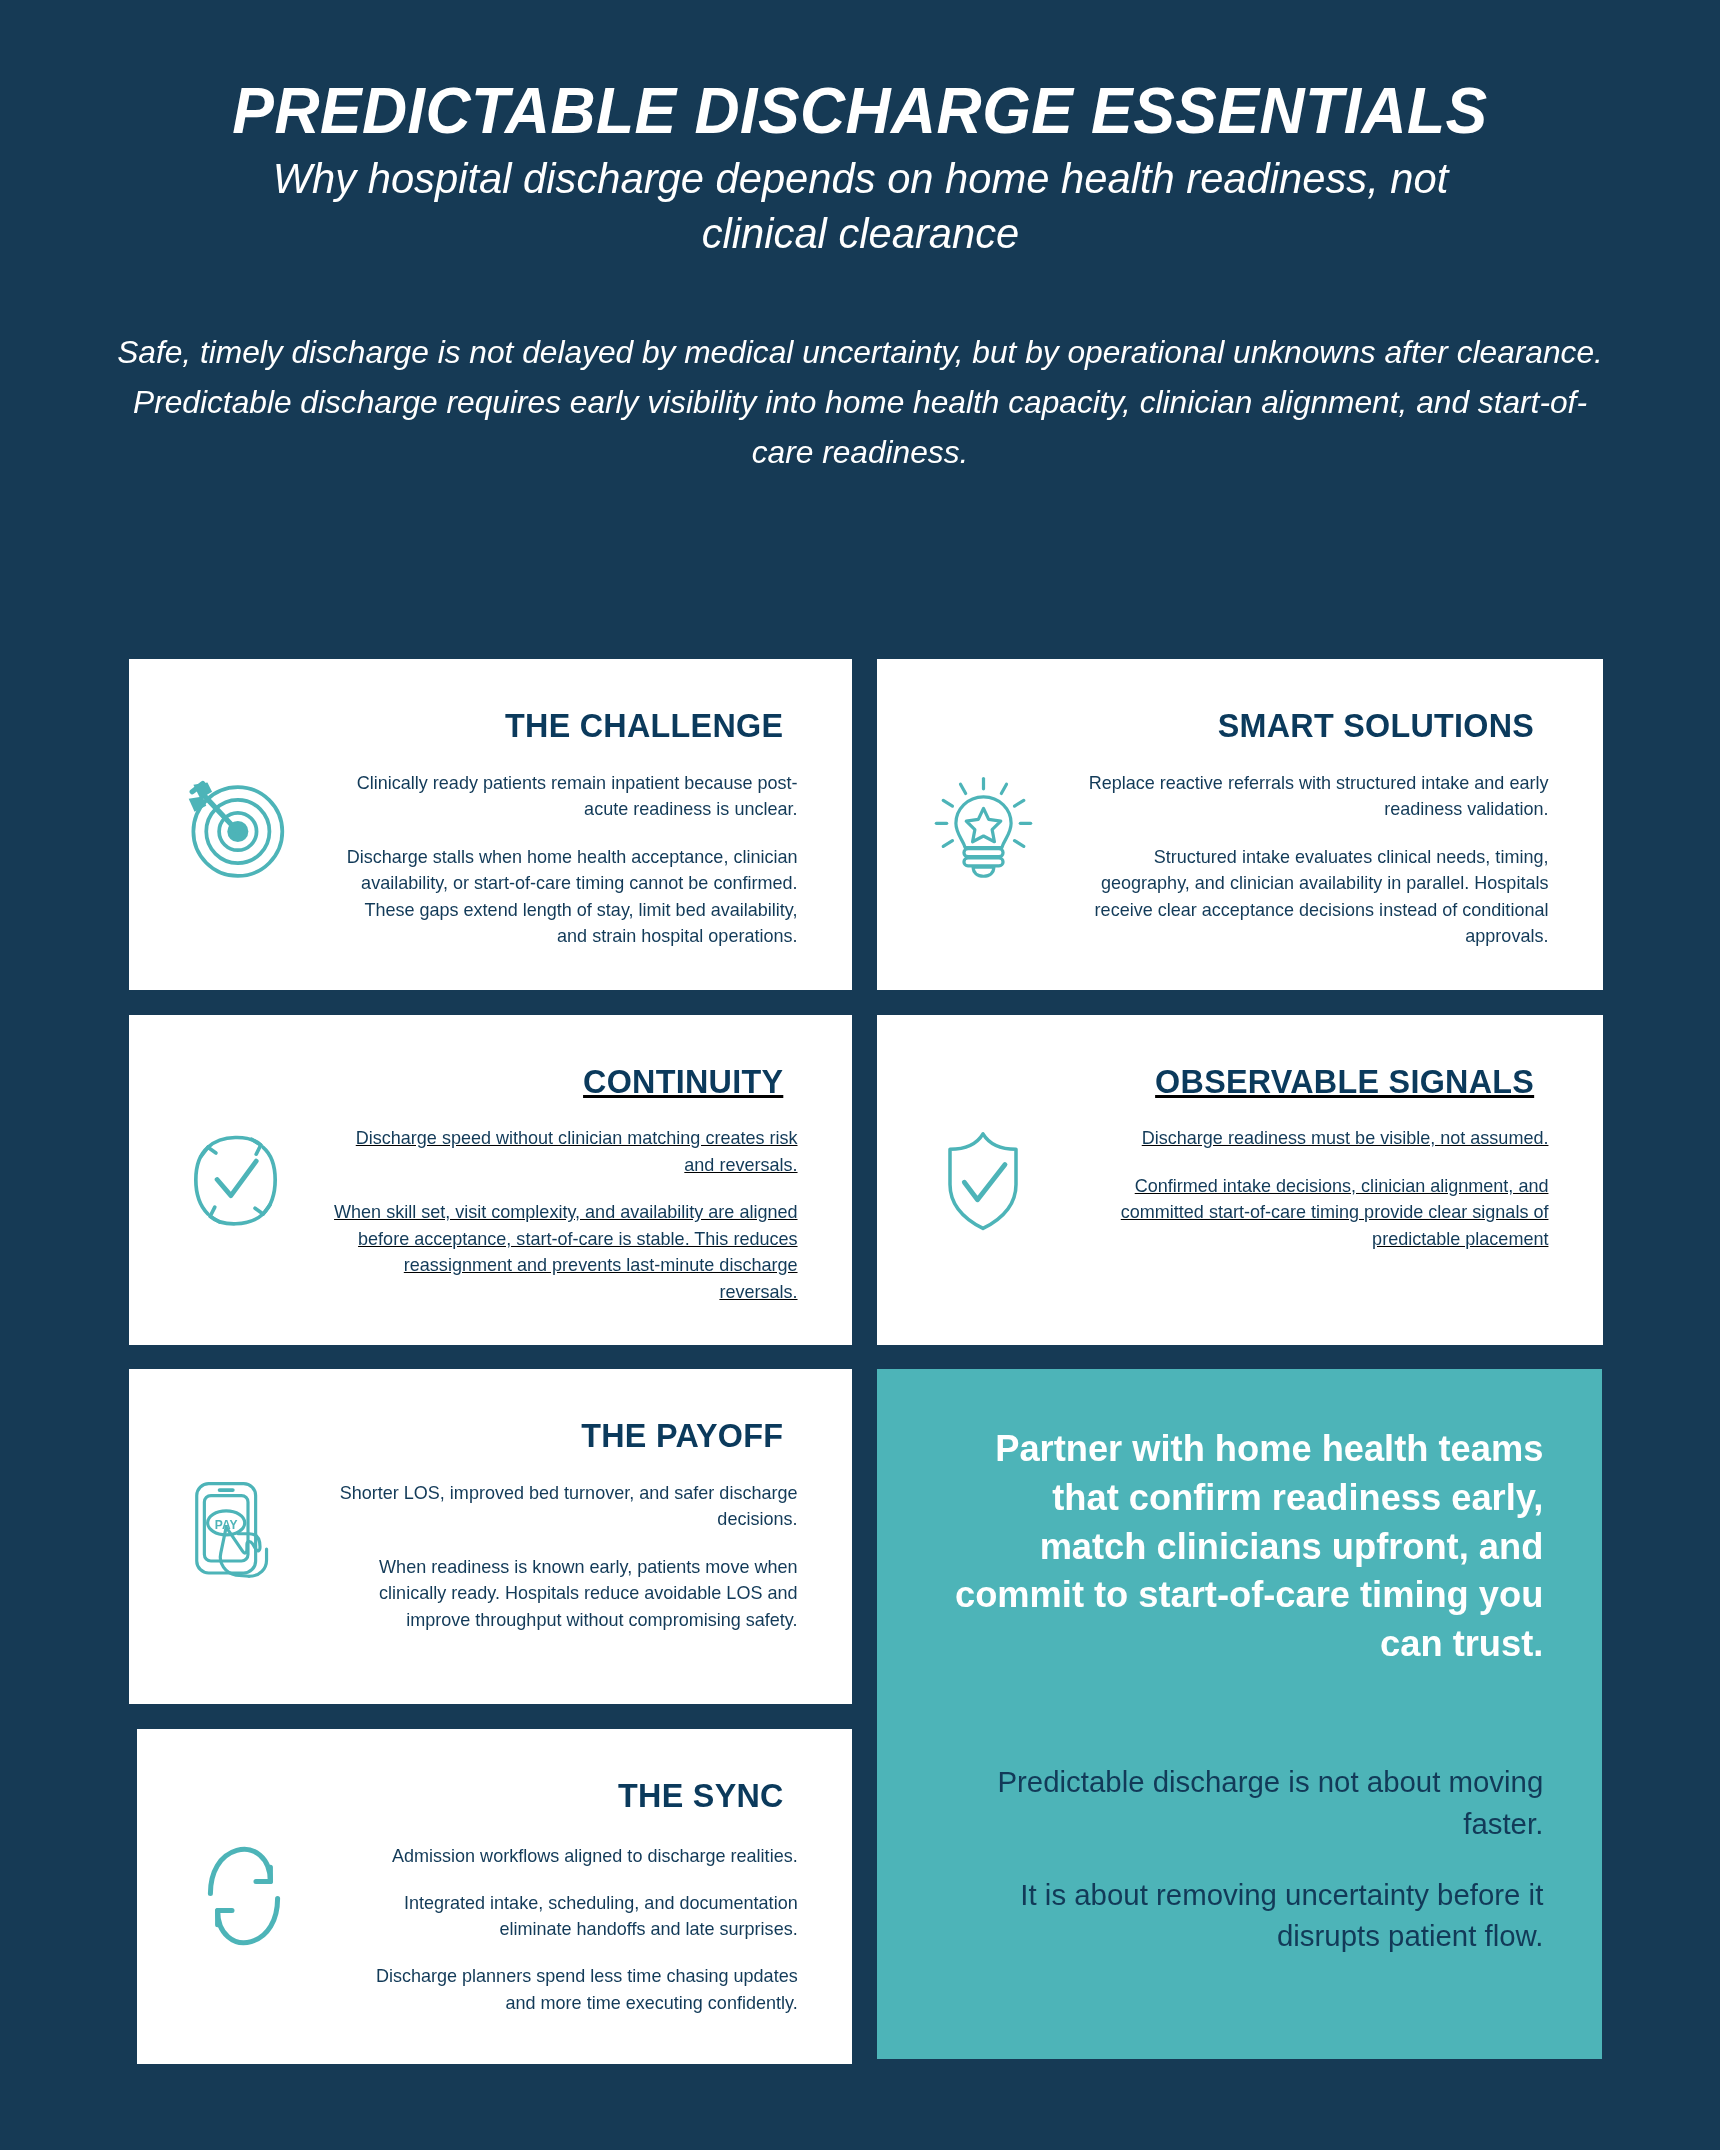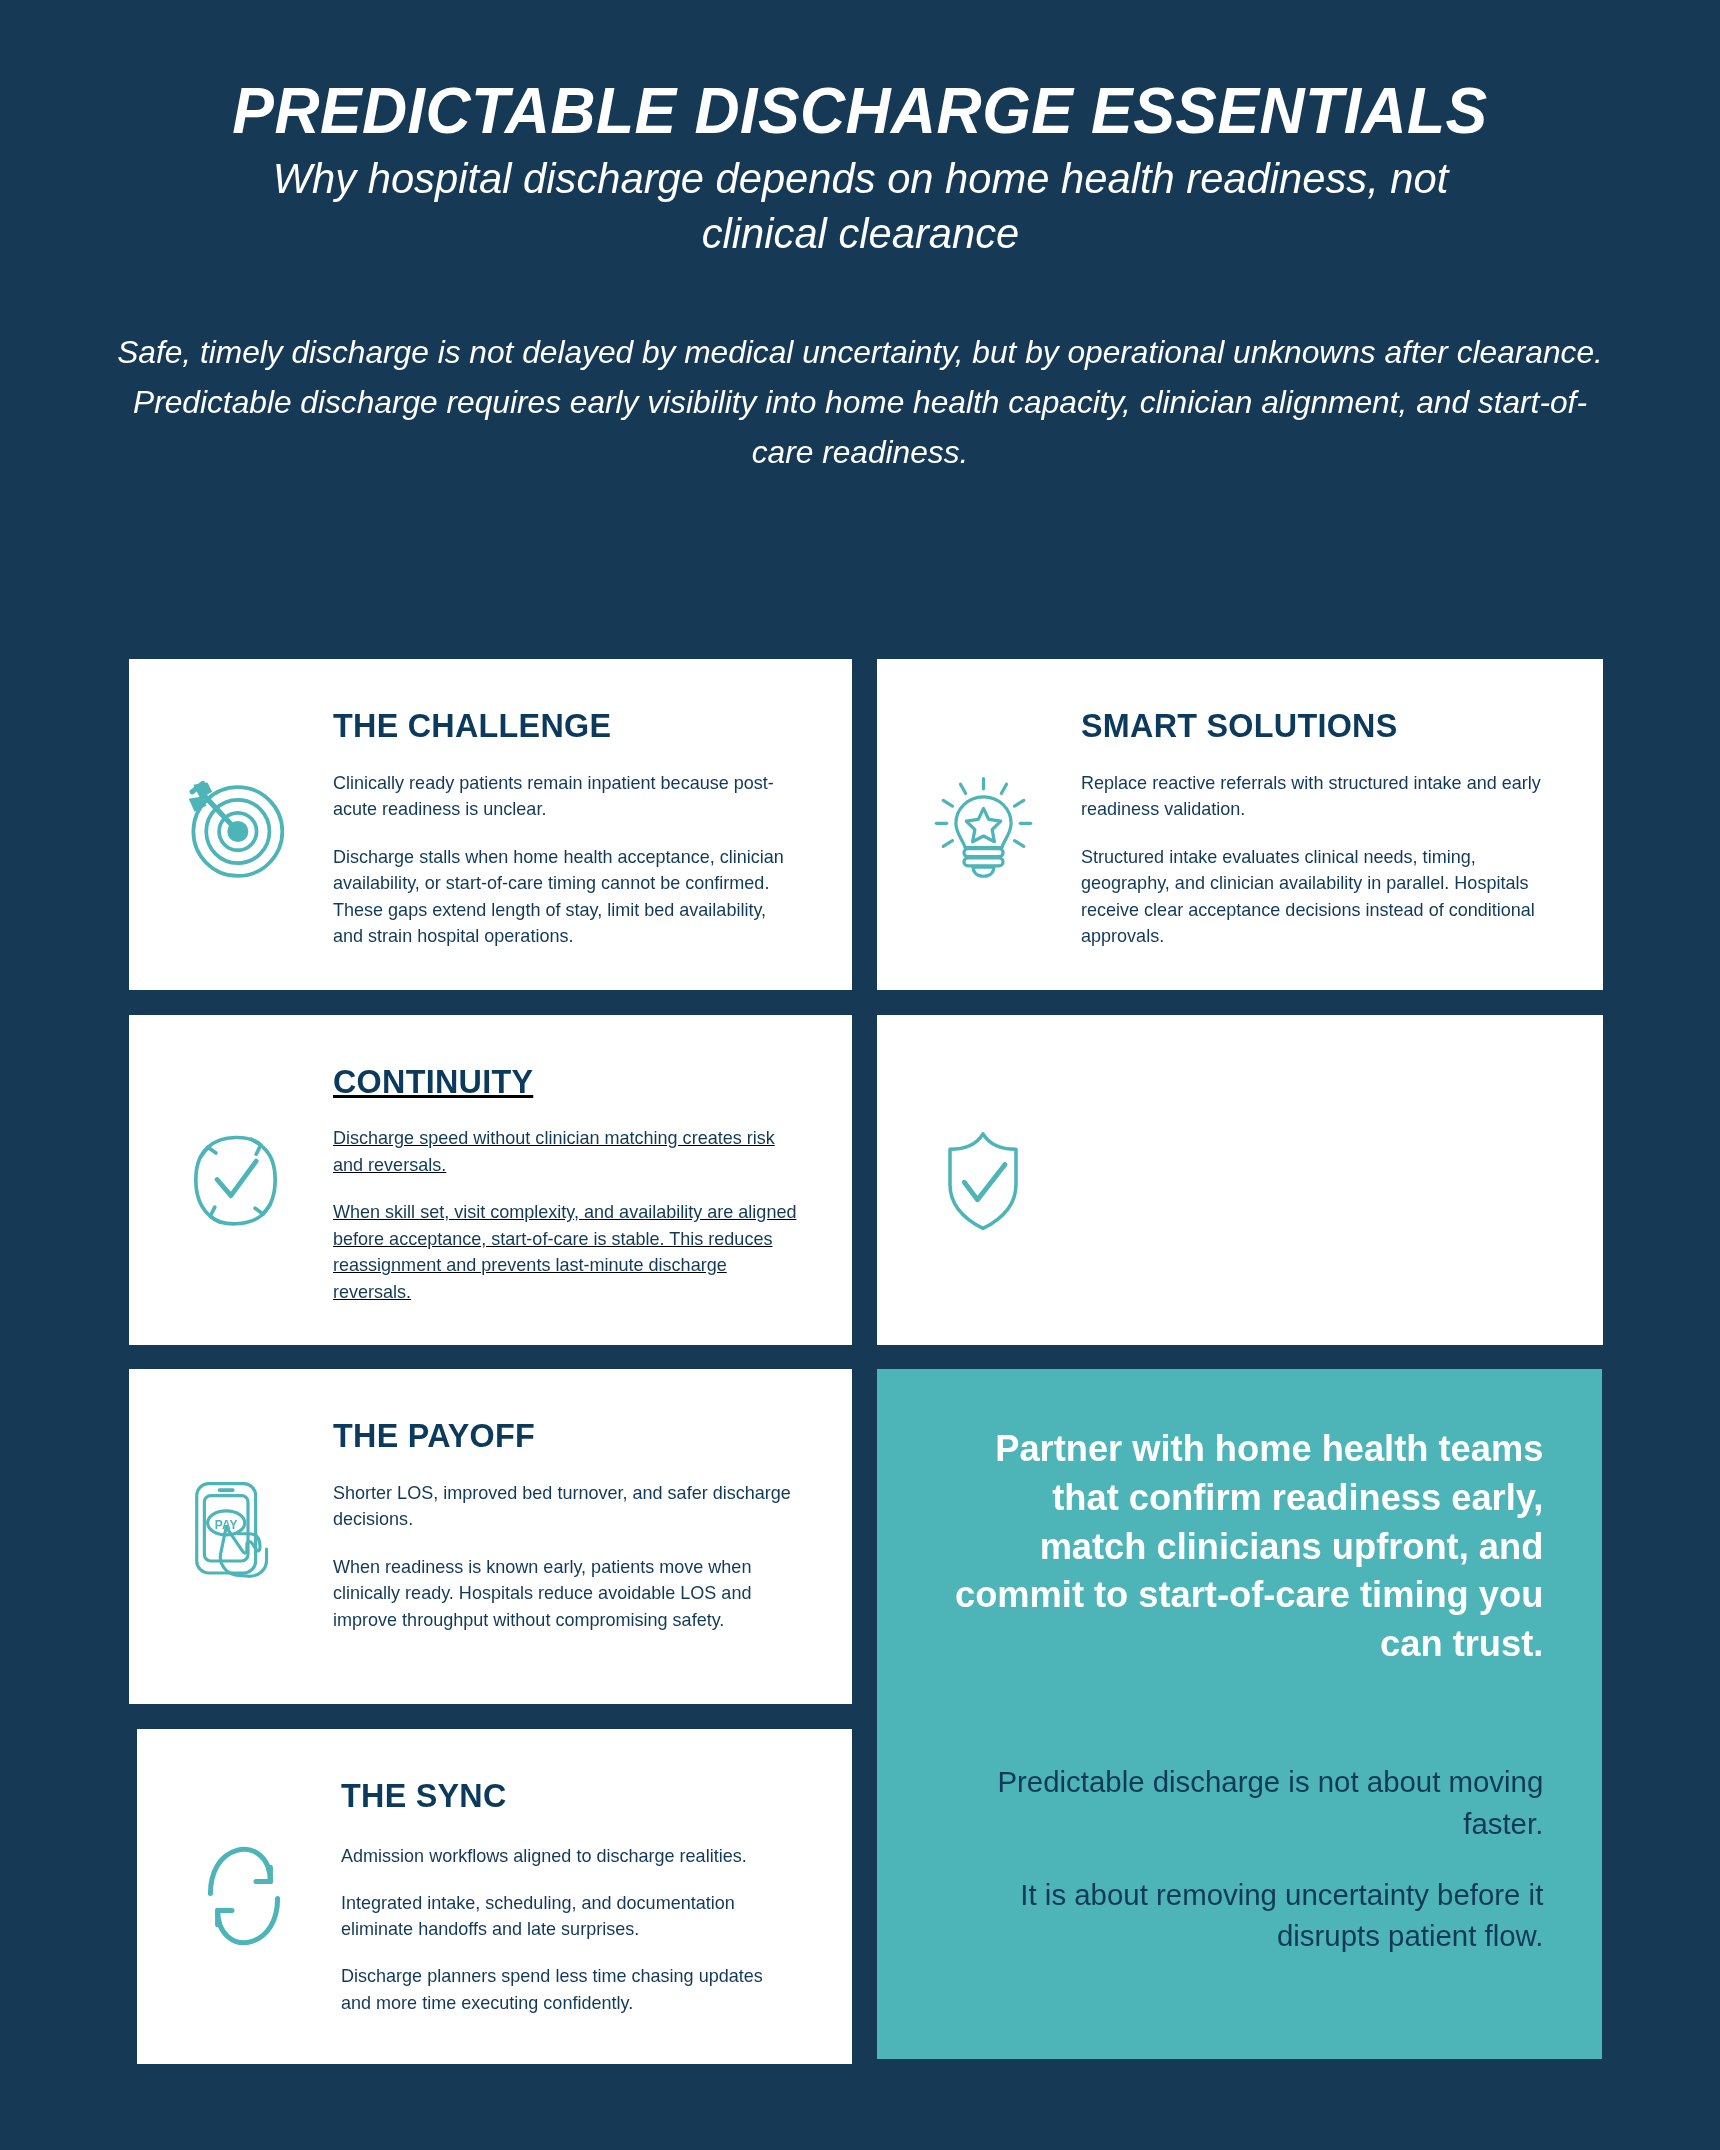--- a/index.html
+++ b/index.html
@@ -91,20 +91,21 @@
     align-items: center;
     justify-content: center;
     padding-left: 9.2px;
     box-sizing: border-box;
     text-align: right;
   }
   .text-col {
     flex: 1;
     padding: 47px 45px 0 0;
     box-sizing: border-box;
+    text-align: right;
   }
   .card-title {
     font-family: "Liberation Sans Narrow", "Liberation Sans", sans-serif;
     font-size: 34px;
     font-weight: 700;
     color: #0B3A5C;
     letter-spacing: 0.3px;
     margin: 0 0 24.5px 0;
     transform: scaleX(0.95);
     transform-origin: left center;
@@ -246,20 +247,25 @@
       </div>
     </div>
 
     <div class="card card-r2 col-right">
       <div class="card-inner">
         <div class="icon-col">
           <svg width="110" height="110" viewBox="0 0 100 100" fill="none" stroke="#4DB4B8" stroke-width="3.2" stroke-linecap="round" stroke-linejoin="round">
             <path d="M50 8 C44 18 34 22 20 22 L20 54 C20 74 34 86 50 94 C66 86 80 74 80 54 L80 22 C66 22 56 18 50 8 Z"></path>
             <path d="M33 52 L45 68 L70 36" stroke-width="4.4"></path>
           </svg>
+        </div>
+        <div class="text-col">
+          <div class="card-title">OBSERVABLE SIGNALS</div>
+          <p class="card-p">Discharge readiness must be visible, not assumed.</p>
+          <p class="card-p">Confirmed intake decisions, clinician alignment, and committed start-of-care timing provide clear signals of predictable placement</p>
         </div>
       </div>
     </div>
   </div>
 
   <div class="row">
     <div style="width:723px; flex:none;">
       <div class="card card-r3" style="margin-bottom:24.5px;">
         <div class="card-inner">
           <div class="icon-col">

